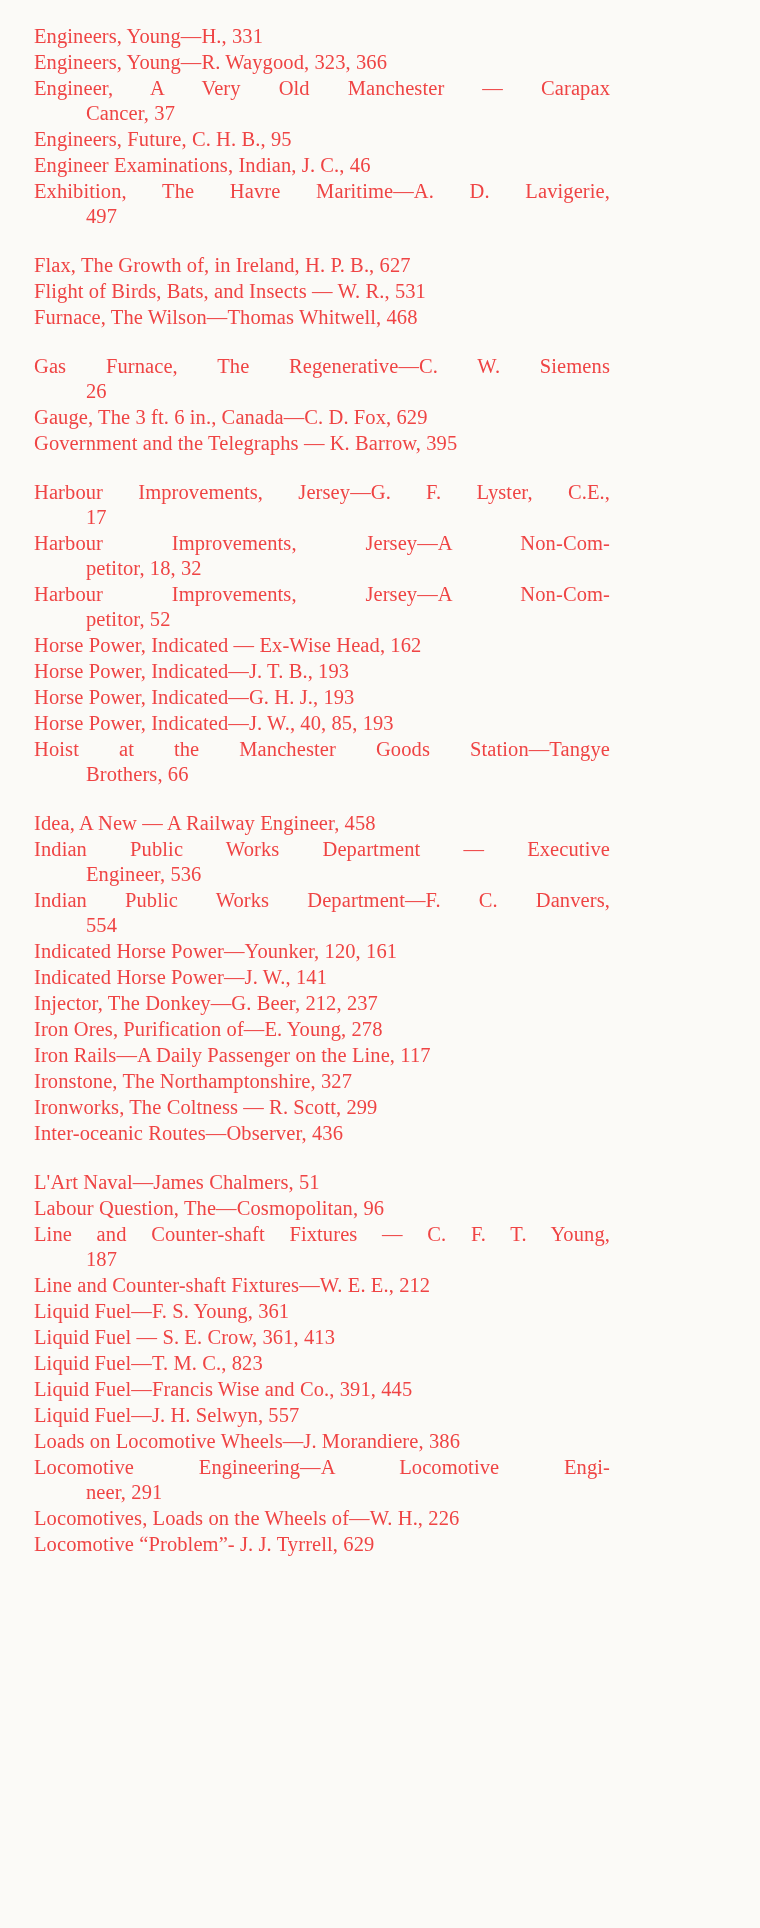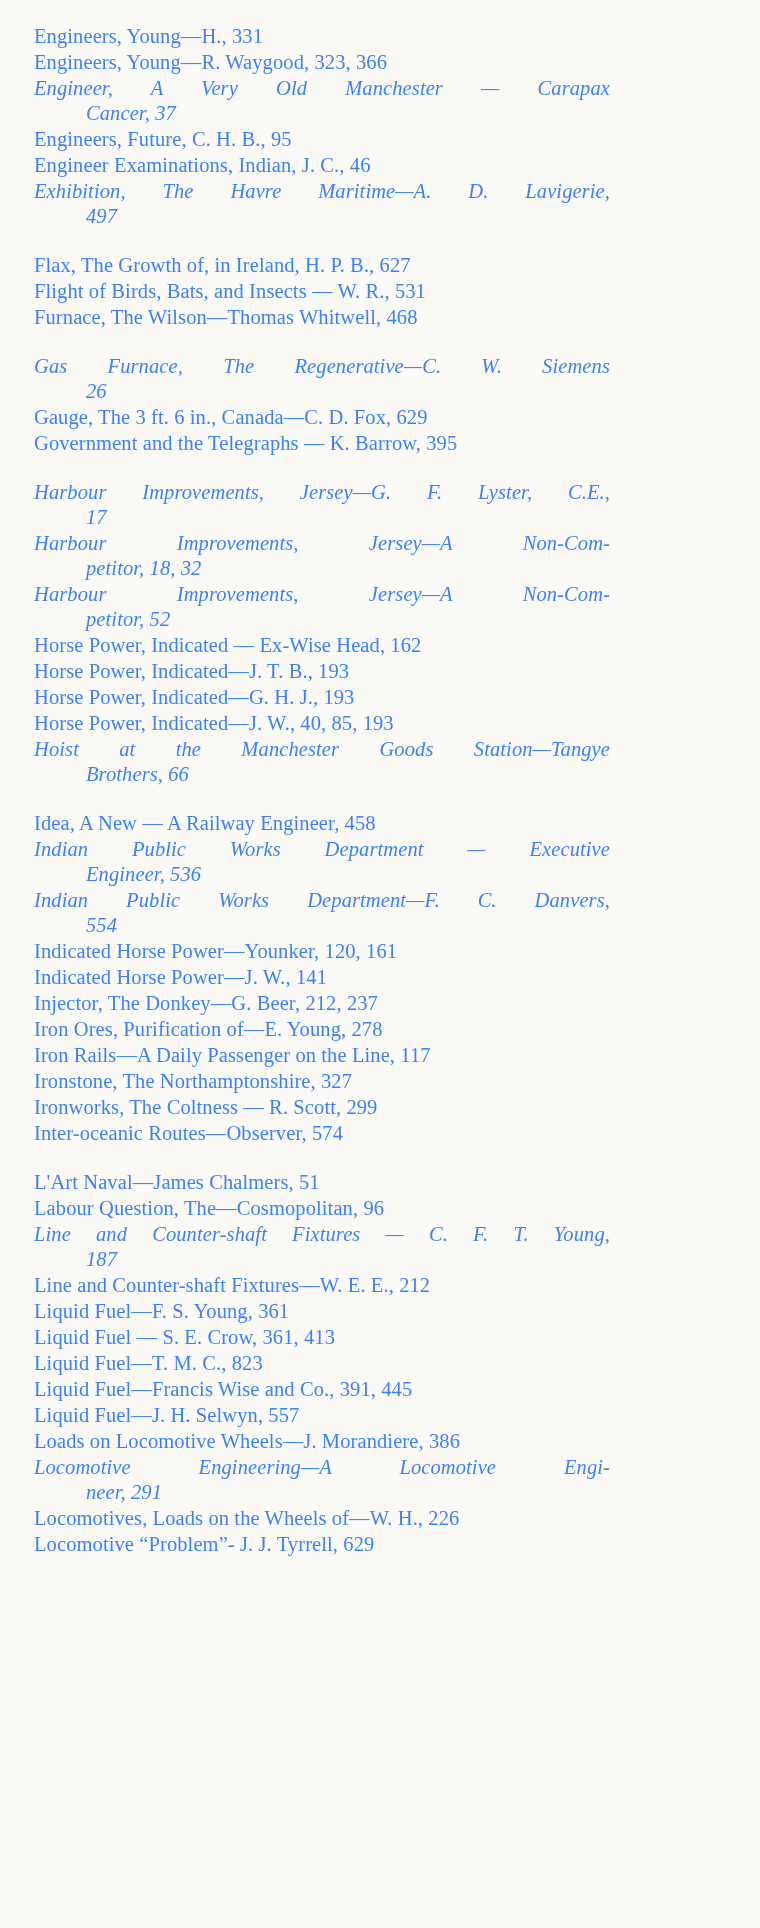--- a/index.html
+++ b/index.html
@@ -31,43 +31,41 @@
   .group {
     margin-bottom: 0;
   }
   .group + .group {
     margin-top: 24px;
   }
   .entry {
     font-size: 20.5px;
     line-height: 25px;
     letter-spacing: 0.1px;
-    color: #3b82f6;
+    color: #ef4444;
     margin: 0 8px 1px 0;
     text-indent: 0;
     padding-left: 26px;
     text-indent: -26px;
     white-space: normal;
   }
   .entry .cont {
     display: block;
     padding-left: 26px;
     text-indent: 0;
-    font-style: italic;
   }
   
   .entry.justify {
     text-align: justify;
     text-align-last: left;
   }
   .entry.justify .firstline {
     display: block;
     text-align: justify;
     text-align-last: justify;
-    font-style: italic;
   }
 </style>
 </head>
 <body>
 
 <div class="page">
   <div class="index-column" id="index-column">
       <div class="group">
         <div class="entry"><span class="">Engineers, Young—H., 331</span></div>
         <div class="entry"><span class="">Engineers, Young—R. Waygood, 323, 366</span></div>
@@ -127,21 +125,21 @@
           <span class="firstline">Indian Public Works Department—F. C. Danvers,</span>
           <span class="cont">554</span>
         </div>
         <div class="entry"><span class="">Indicated Horse Power—Younker, 120, 161</span></div>
         <div class="entry"><span class="">Indicated Horse Power—J. W., 141</span></div>
         <div class="entry"><span class="">Injector, The Donkey—G. Beer, 212, 237</span></div>
         <div class="entry"><span class="">Iron Ores, Purification of—E. Young, 278</span></div>
         <div class="entry"><span class="">Iron Rails—A Daily Passenger on the Line, 117</span></div>
         <div class="entry"><span class="">Ironstone, The Northamptonshire, 327</span></div>
         <div class="entry"><span class="">Ironworks, The Coltness — R. Scott, 299</span></div>
-        <div class="entry"><span class="">Inter-oceanic Routes—Observer, 574</span></div>
+        <div class="entry"><span class="">Inter-oceanic Routes—Observer, 436</span></div>
       </div>
       <div class="group">
         <div class="entry"><span class="">L'Art Naval—James Chalmers, 51</span></div>
         <div class="entry"><span class="">Labour Question, The—Cosmopolitan, 96</span></div>
         <div class="entry justify">
           <span class="firstline">Line and Counter-shaft Fixtures — C. F. T. Young,</span>
           <span class="cont">187</span>
         </div>
         <div class="entry"><span class="">Line and Counter-shaft Fixtures—W. E. E., 212</span></div>
         <div class="entry"><span class="">Liquid Fuel—F. S. Young, 361</span></div>

